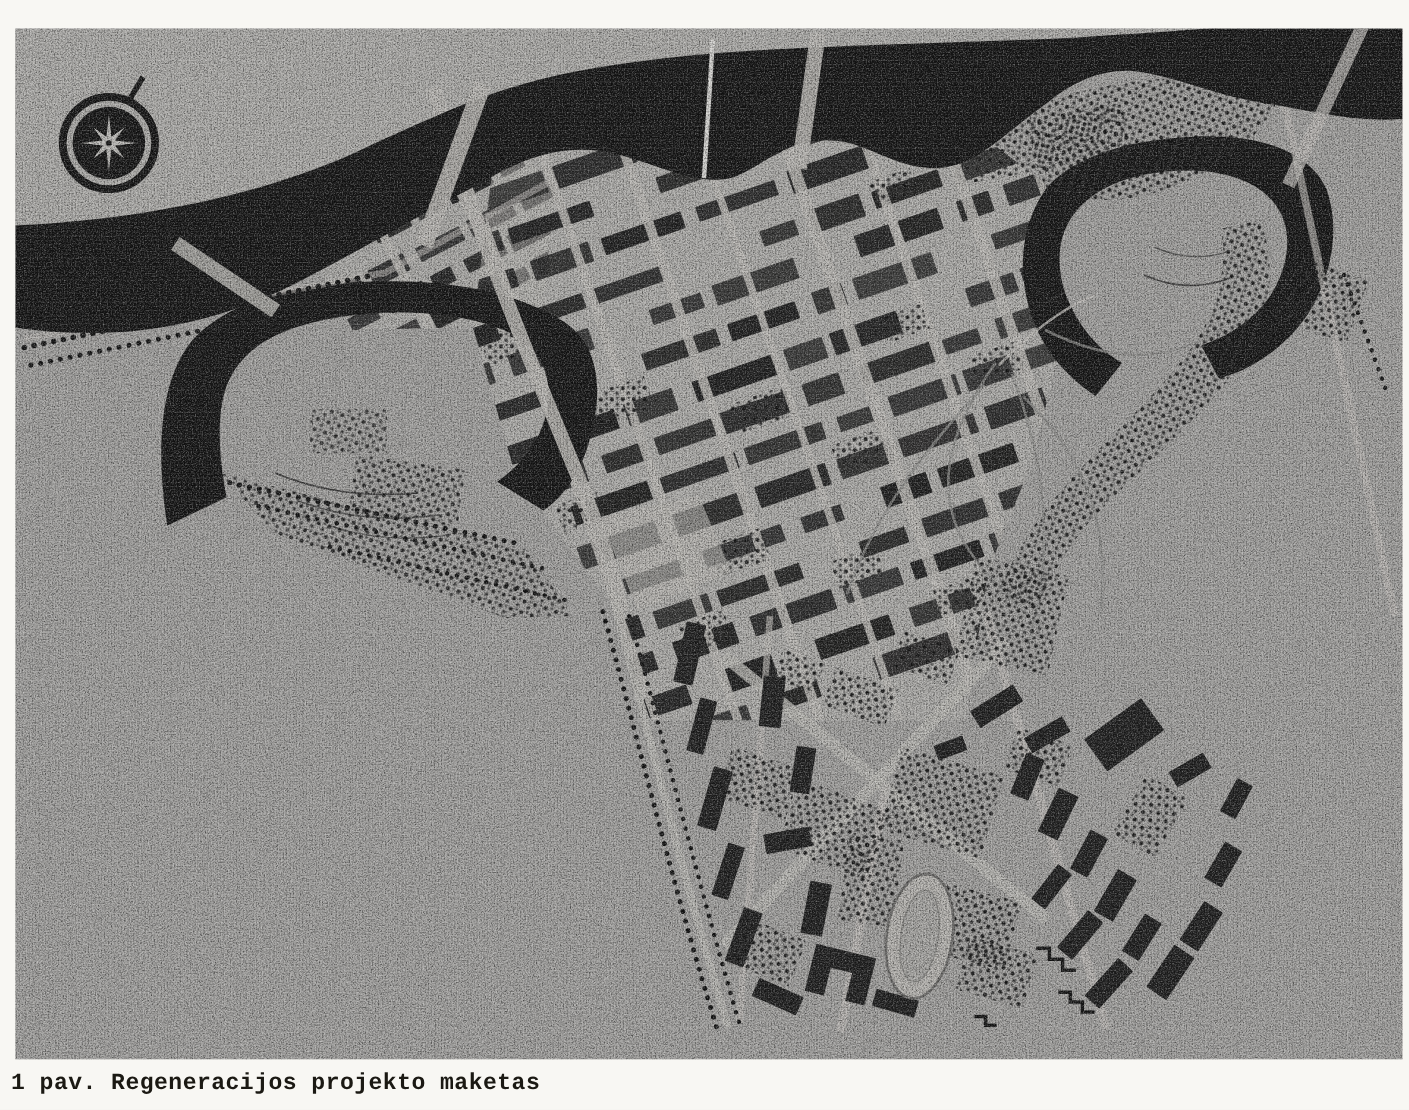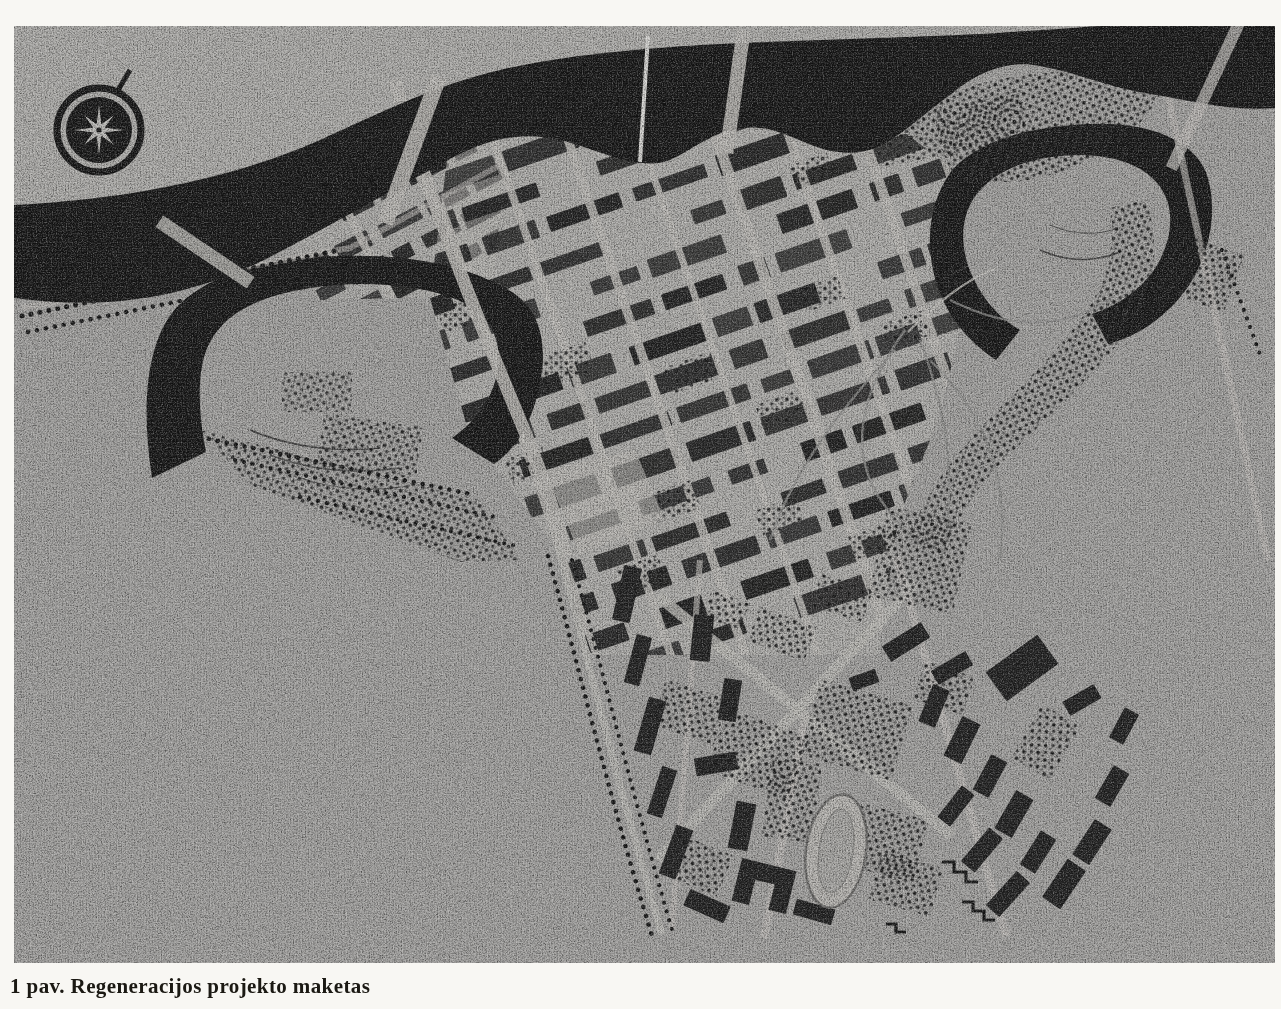--- a/index.html
+++ b/index.html
@@ -1,19 +1,19 @@
 <!DOCTYPE html>
 <html style="--page: #f8f7f3; --photo: #a3a2a0; --far_bank: #aeadaa; --ink: #161616; --building: #202020; --street: #bab8b4; --caption_text: #1b1913;"><head>
 <meta charset="utf-8">
 <style>
   html,body{margin:0;padding:0;background:#e8e6e1;}
   .page{
     position:relative;width:1281px;height:1009px;margin:0 auto;
     background:var(--page,#f8f7f3);overflow:hidden;
-    font-family:Liberation Serif, serif;
+    font-family:Liberation Mono, monospace;
   }
   .photo-wrap{position:absolute;left:0;top:0;width:1281px;height:1009px;}
   svg.photo{position:absolute;left:0;top:0;filter:blur(.35px);}
   .photo-tex{
     position:absolute;left:14px;top:26px;width:1261px;height:937px;
     pointer-events:none;
     background:
       repeating-linear-gradient(90deg, rgba(0,0,0,.045) 0 1px, rgba(0,0,0,0) 1px 3px),
       repeating-linear-gradient(0deg, rgba(255,255,255,.04) 0 1px, rgba(0,0,0,0) 1px 4px);
     mix-blend-mode:normal;

